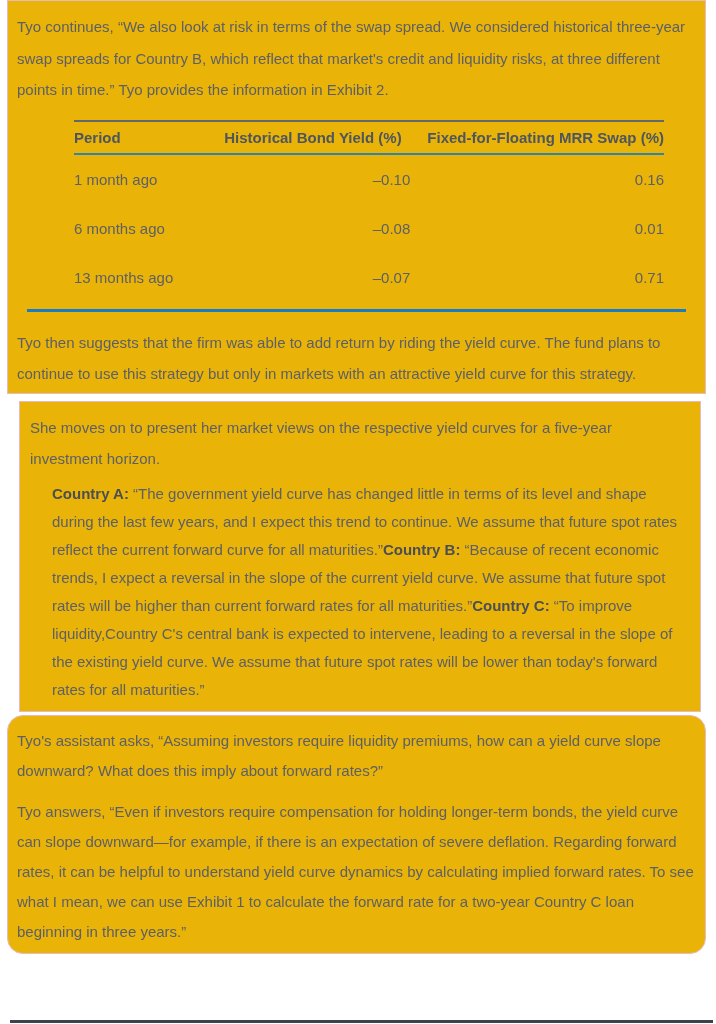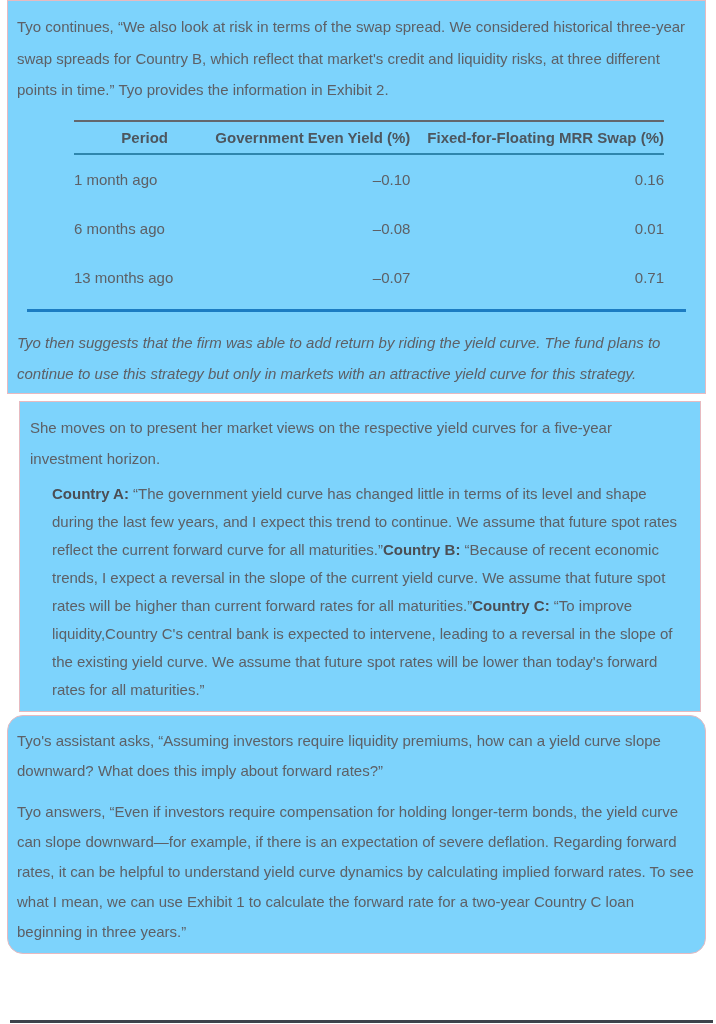--- a/index.html
+++ b/index.html
@@ -4,21 +4,21 @@
 <style>
   * { margin: 0; padding: 0; box-sizing: border-box; }
   html, body { background: #ffffff; }
   body {
     width: 716px; height: 1024px;
     position: relative; overflow: hidden;
     font-family: "Liberation Sans", sans-serif;
     color: #5d6066;
   }
   .box {
-    background: #7dd3fc;
+    background: #eab308;
     border: 1px solid #e7bac0;
   }
   .para {
     font-size: 15px;
     line-height: 2.1;
     color: #5d6066;
   }
 
   
   #boxA {
@@ -43,28 +43,28 @@
   table { border-collapse: collapse; width: 100%; }
   thead th {
     border-top: 2px solid #63676d;
     border-bottom: 2px solid #2f86ad;
     font-size: 15px;
     font-weight: bold;
     color: #4d565e;
     padding: 7px 0;
     white-space: nowrap;
   }
-  th.col-period { text-align: center; width: 24%; }
+  th.col-period { text-align: left; width: 24%; }
   th.col-gby   { text-align: center; width: 33%; }
   th.col-swap  { text-align: right; width: 43%; }
   td { font-size: 15px; color: #5d6066; padding: 16px 0; }
   td.period { text-align: left; }
   td.num    { text-align: right; }
   .exhibit-bottom-line { height: 3px; background: #1c7cc2; margin-top: 7px; }
-  #p2 { margin-top: 15px; font-style: italic; }
+  #p2 { margin-top: 15px; }
 
   
   #boxB {
     margin: 0 15px 3px 19px;
     padding: 10px 12px 7px 10px;
   }
   .country-block {
     margin: 5px 0 0 22px;
     font-size: 15px;
     line-height: 1.87;
@@ -95,21 +95,21 @@
 <div class="box" id="boxA">
   <p class="para" id="p1">Tyo continues, “We also look at risk in terms of the swap spread. We considered historical three-year swap spreads for Country B, which reflect that market's credit and liquidity risks, at three different points in time.” Tyo provides the information in Exhibit 2.</p>
 
   <div class="exhibit">
 
     <div class="table-wrap">
       <table>
         <thead>
           <tr>
             <th class="col-period">Period</th>
-            <th class="col-gby">Government Even Yield (%)</th>
+            <th class="col-gby">Historical Bond Yield (%)</th>
             <th class="col-swap">Fixed-for-Floating MRR Swap (%)</th>
           </tr>
         </thead>
         <tbody>
           <tr>
             <td class="period">1 month ago</td>
             <td class="num">–0.10</td>
             <td class="num">0.16</td>
           </tr>
           <tr>

